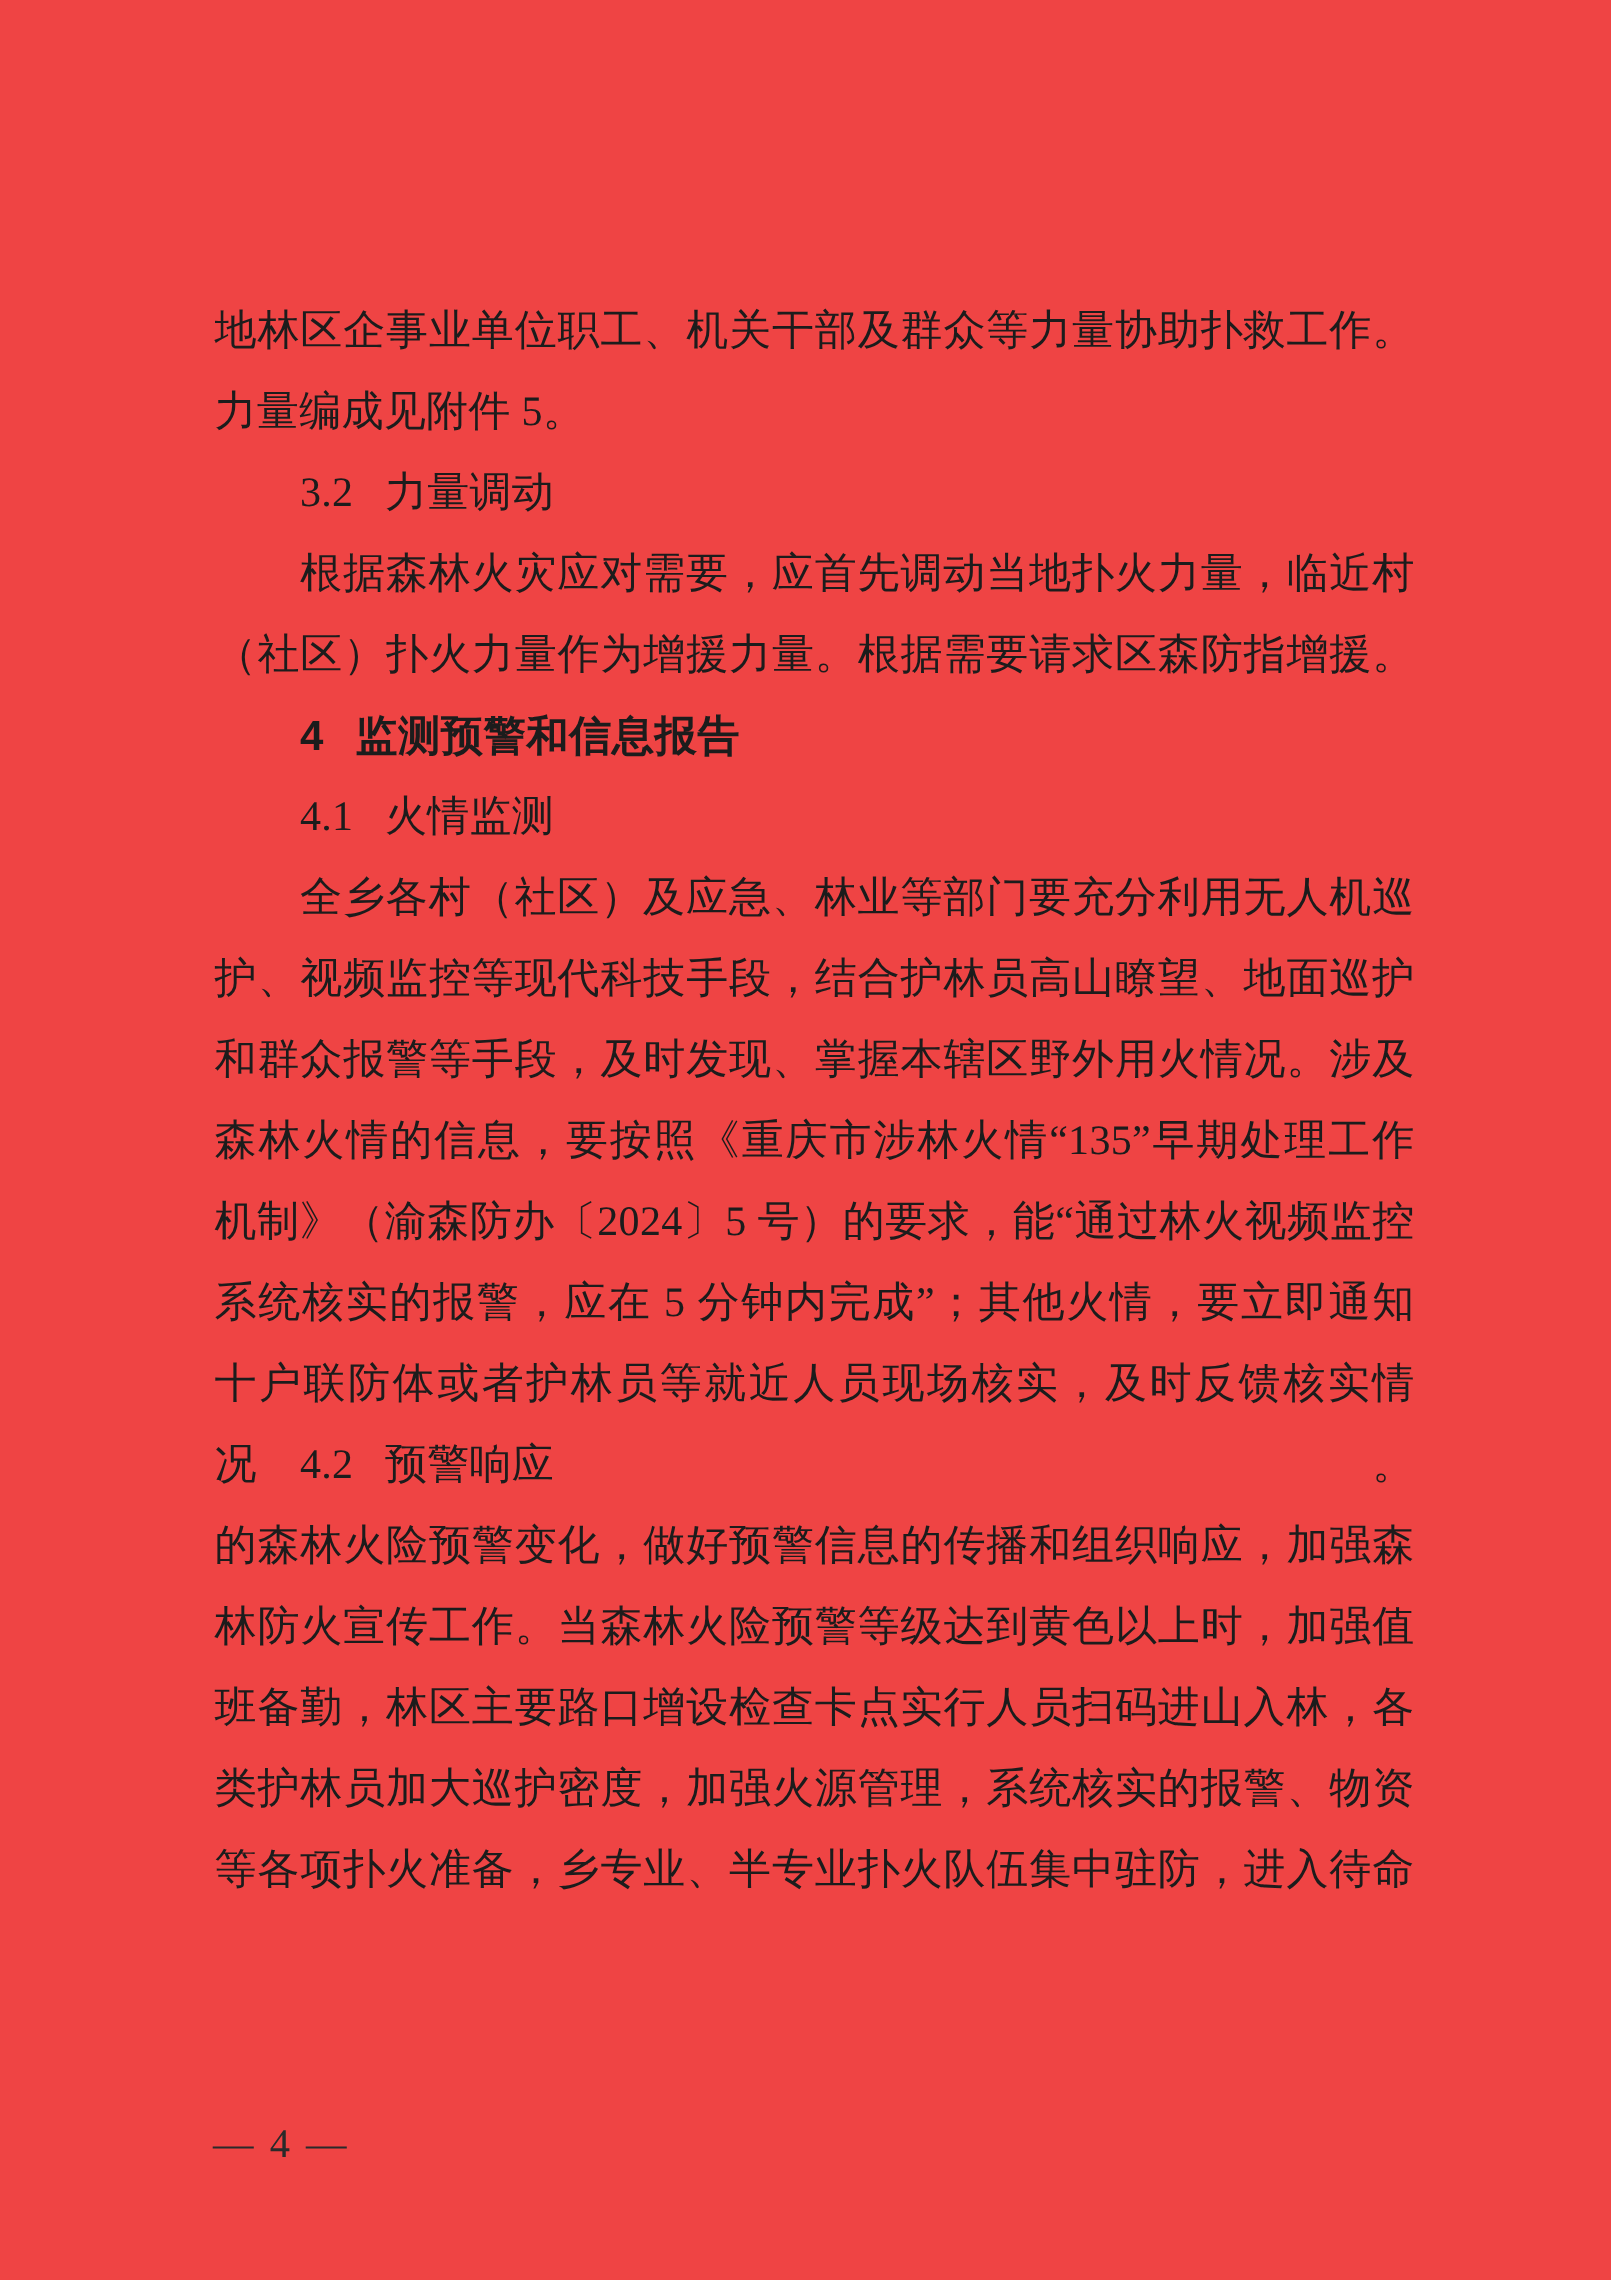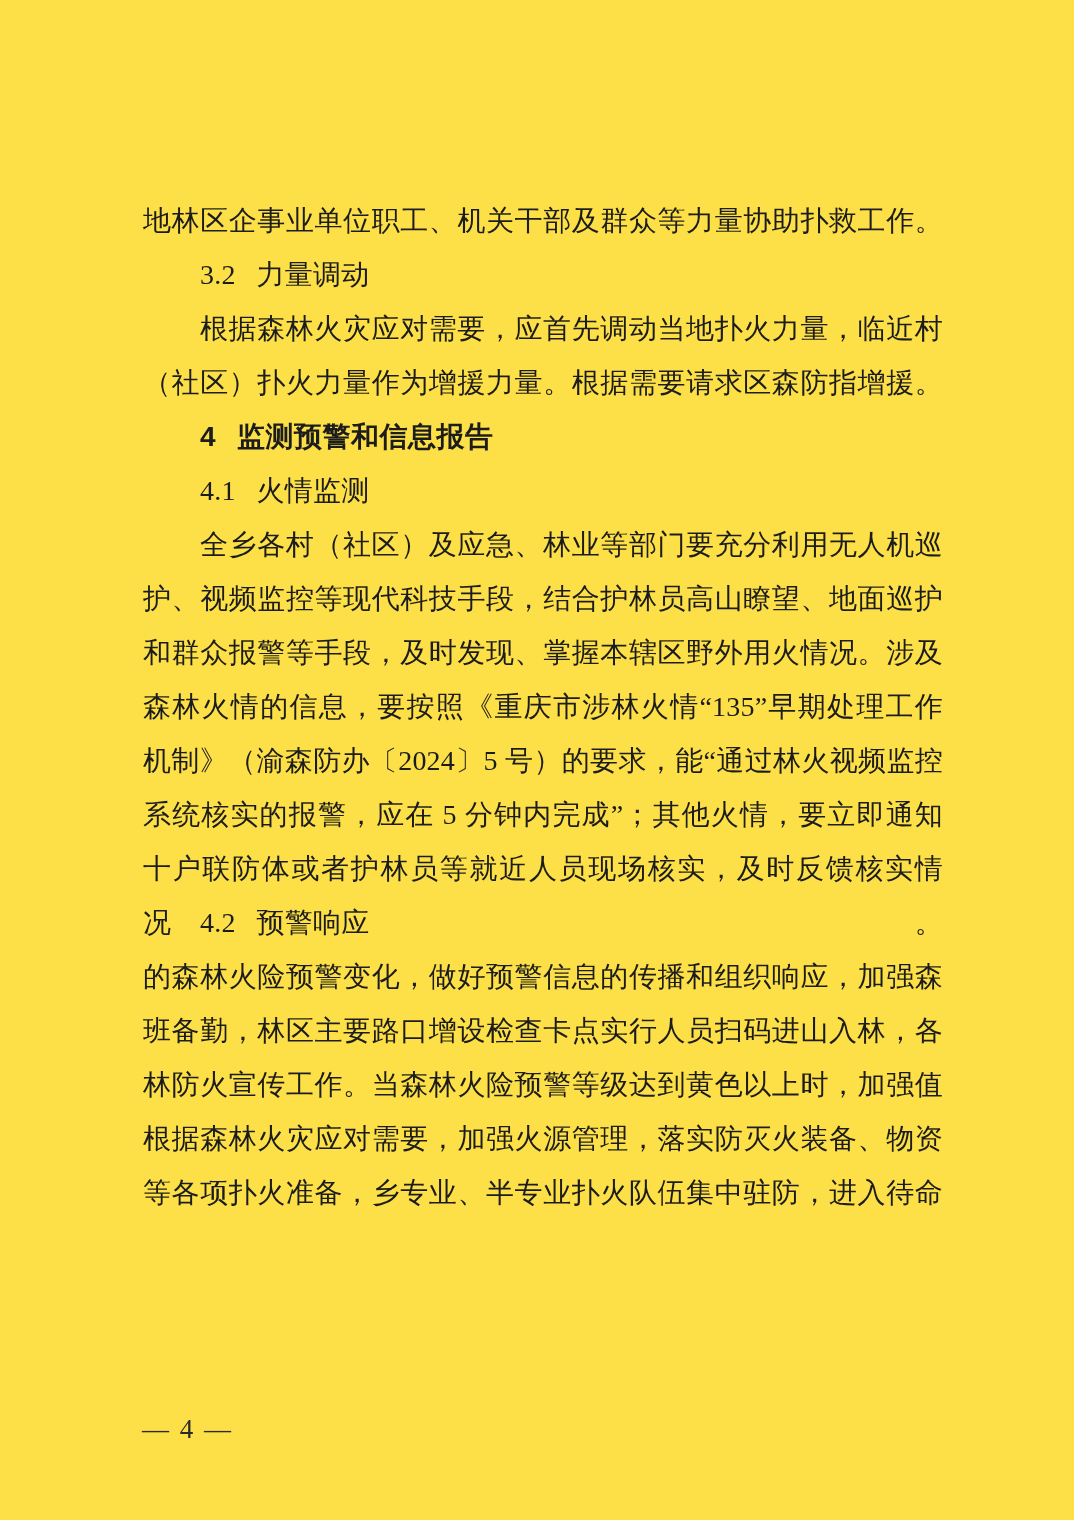--- a/index.html
+++ b/index.html
@@ -11,21 +11,21 @@
     height: 1520px;
     background: #ffffff;
     position: relative;
     overflow: hidden;
     font-family: "Liberation Serif", "DejaVu Serif", serif;
     color: #1c1c1c;
   }
   .page {
     position: absolute;
     inset: 0;
-    background: #fde047;
+    background: #ef4444;
   }
   .text-block {
     position: absolute;
     left: 143px;
     top: 194px;
     width: 800px;
   }
   .line {
     height: 54px;
     line-height: 54px;
@@ -64,20 +64,21 @@
     color: #2a2a2a;
   }
 </style>
 </head>
 <body>
 
 <div class="page">
   <main class="text-block">
 
     <div class="line fill">地林区企事业单位职工、机关干部及群众等力量协助扑救工作。</div>
+    <div class="line">力量编成见附件 5。</div>
 
     <div class="line h2 indent">
       <span class="num">3.2</span><span class="title">力量调动</span>
     </div>
 
     <div class="line fill indent">根据森林火灾应对需要，应首先调动当地扑火力量，临近村</div>
     <div class="line fill">（社区）扑火力量作为增援力量。根据需要请求区森防指增援。</div>
 
     <div class="line h1 indent">
       <span class="num">4</span><span class="title">监测预警和信息报告</span>
@@ -93,21 +94,21 @@
     <div class="line fill">森林火情的信息，要按照《重庆市涉林火情“135”早期处理工作</div>
     <div class="line fill">机制》（渝森防办〔2024〕5 号）的要求，能“通过林火视频监控</div>
     <div class="line fill">系统核实的报警，应在 5 分钟内完成”；其他火情，要立即通知</div>
     <div class="line fill">十户联防体或者护林员等就近人员现场核实，及时反馈核实情况。</div>
 
     <div class="line h2 indent">
       <span class="num">4.2</span><span class="title">预警响应</span>
     </div>
 
     <div class="line fill">的森林火险预警变化，做好预警信息的传播和组织响应，加强森</div>
+    <div class="line fill">林防火宣传工作。当森林火险预警等级达到黄色以上时，加强值</div>
     <div class="line fill">班备勤，林区主要路口增设检查卡点实行人员扫码进山入林，各</div>
-    <div class="line fill">林防火宣传工作。当森林火险预警等级达到黄色以上时，加强值</div>
-    <div class="line fill">根据森林火灾应对需要，加强火源管理，落实防灭火装备、物资</div>
+    <div class="line fill">类护林员加大巡护密度，加强火源管理，系统核实的报警、物资</div>
     <div class="line fill">等各项扑火准备，乡专业、半专业扑火队伍集中驻防，进入待命</div>
 
   </main>
 
   <footer class="footer-page-num">— 4 —</footer>
 </div>
 
 </body></html>

